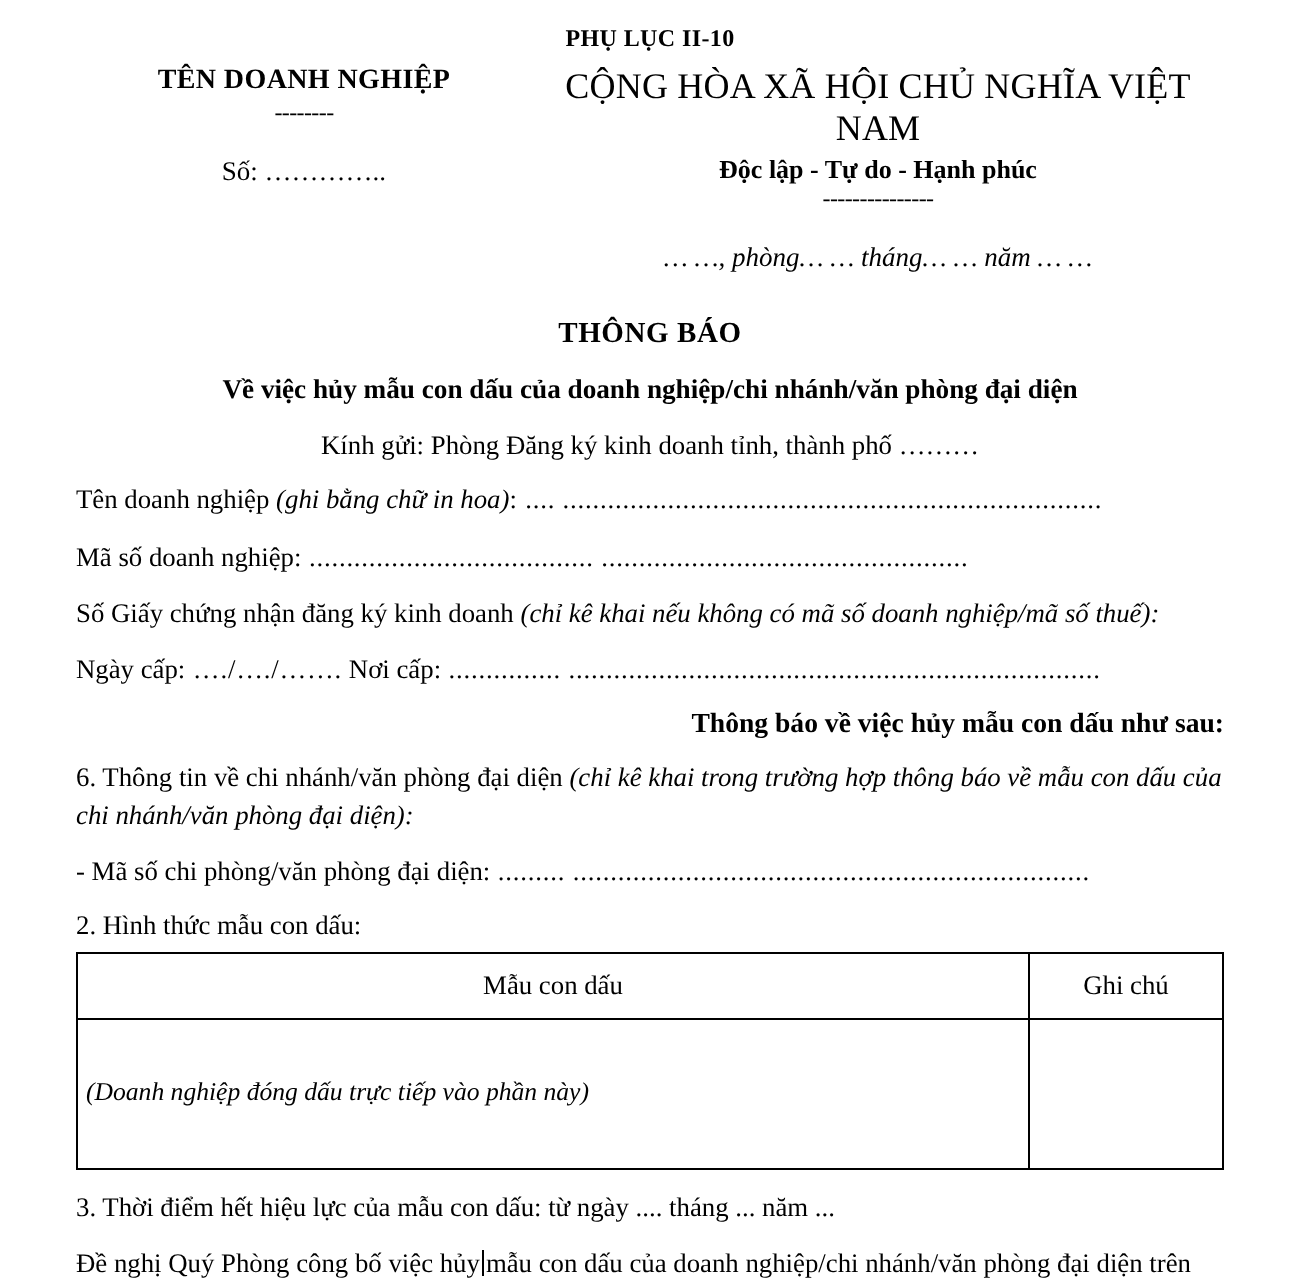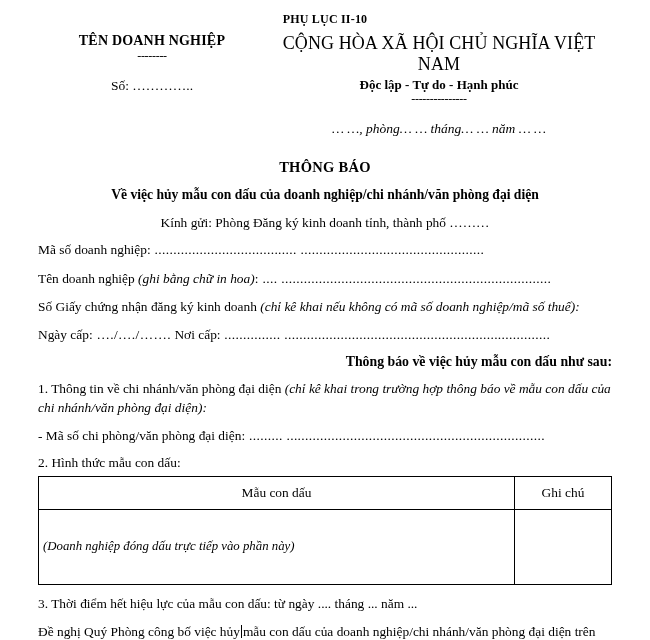--- a/index.html
+++ b/index.html
@@ -191,42 +191,42 @@
 
   </div>
 
   <div class="main-title">THÔNG BÁO</div>
 
   <div class="sub-title">Về việc hủy mẫu con dấu của doanh nghiệp/chi nhánh/văn phòng đại diện</div>
 
   <div class="recipient">Kính gửi: Phòng Đăng ký kinh doanh tỉnh, thành phố ………</div>
 
   <div class="para">
-    <span>Mã số doanh nghiệp:</span><span class="dots"> ...................................... .................................................</span>
-  </div>
-
-  <div class="para">
     <span>Tên doanh nghiệp</span>
     <span class="i">(ghi bằng chữ in hoa)</span><span class="dots">:  .... ........................................................................</span>
   </div>
 
   <div class="para">
+    <span>Mã số doanh nghiệp:</span><span class="dots"> ...................................... .................................................</span>
+  </div>
+
+  <div class="para">
     <span>Số Giấy chứng nhận đăng ký kinh doanh</span>
     <span class="i">(chỉ kê khai nếu không có mã số doanh nghiệp/mã số thuế):</span>
   </div>
 
   <div class="para">
     <span>Ngày cấp:</span><span class="dots"> …./…./…….</span>
     <span>Nơi cấp:</span><span class="dots"> ............... .......................................................................</span>
   </div>
 
   <div class="section-head">Thông báo về việc hủy mẫu con dấu như sau:</div>
 
   <div class="para">
-    <span>1. Thông tin về chi nhánh/văn phòng đại diện</span>
+    <span>6. Thông tin về chi nhánh/văn phòng đại diện</span>
     <span class="i">(chỉ kê khai trong trường hợp thông báo về mẫu con dấu của chi nhánh/văn phòng đại diện):</span>
   </div>
 
 
   <div class="para">
     <span>- Mã số chi phòng/văn phòng đại diện:</span><span class="dots"> ......... .....................................................................</span>
   </div>
 
   <div class="para tight">2. Hình thức mẫu con dấu:</div>
 

